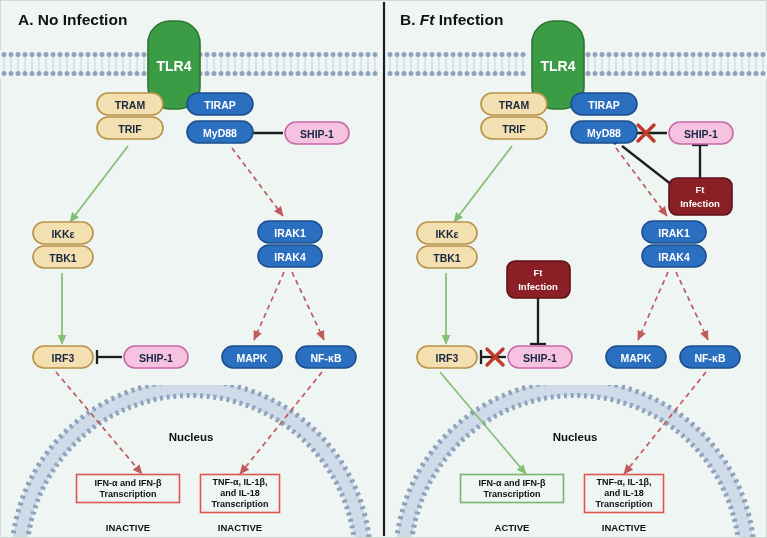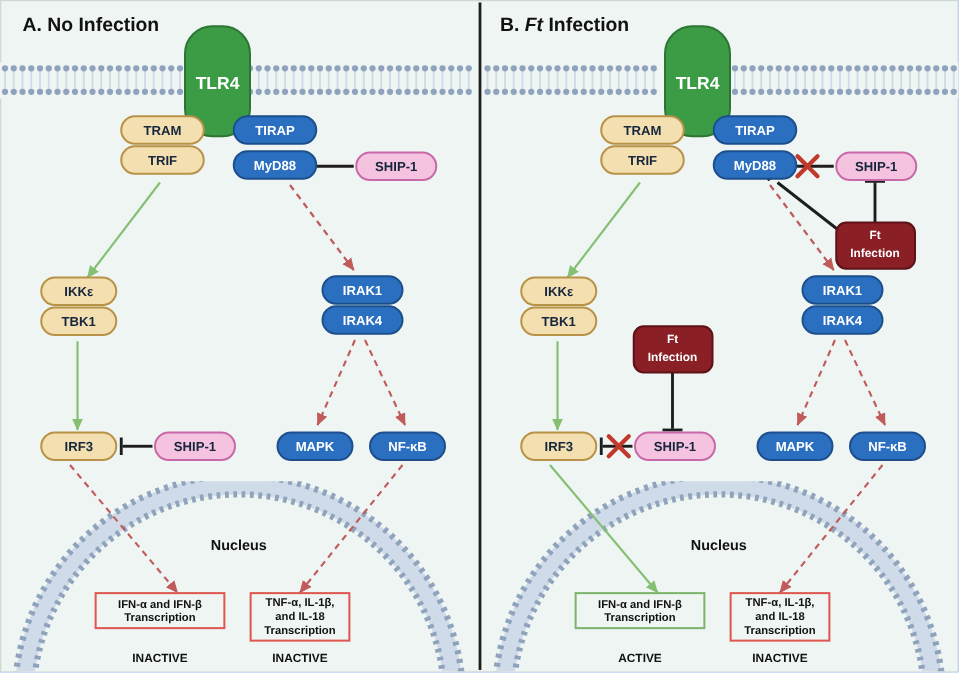--- a/index.html
+++ b/index.html
@@ -1,17 +1,17 @@
 <!DOCTYPE html>
 <html><head>
 <meta charset="utf-8">
 <style>
   html,body{margin:0;padding:0;background:#fff;}
   body{font-family:"Liberation Sans",sans-serif;}
-  #figure{position:relative;width:767px;height:538px;background:#3b82f6;overflow:hidden;text-align:center;}
+  #figure{position:relative;width:767px;height:538px;background:#e5e5e5;overflow:hidden;text-align:center;}
   svg{display:block;}
   .ttl{font-weight:bold;font-size:15.5px;fill:#111;}
   .ttl .it{font-style:italic;}
   .nodelbl{font-weight:bold;font-size:10.5px;text-anchor:middle;dominant-baseline:central;}
   .lbl-dark{fill:#16263d;}
   .lbl-white{fill:#ffffff;}
   .tlr4lbl{font-weight:bold;font-size:14px;fill:#fff;text-anchor:middle;dominant-baseline:central;}
   .nuc{font-weight:bold;font-size:11.5px;fill:#111;text-anchor:middle;dominant-baseline:central;}
   .state{font-weight:bold;font-size:9.5px;fill:#111;text-anchor:middle;dominant-baseline:central;}
   .trx{font-weight:bold;font-size:9px;fill:#111;text-anchor:middle;dominant-baseline:central;}

